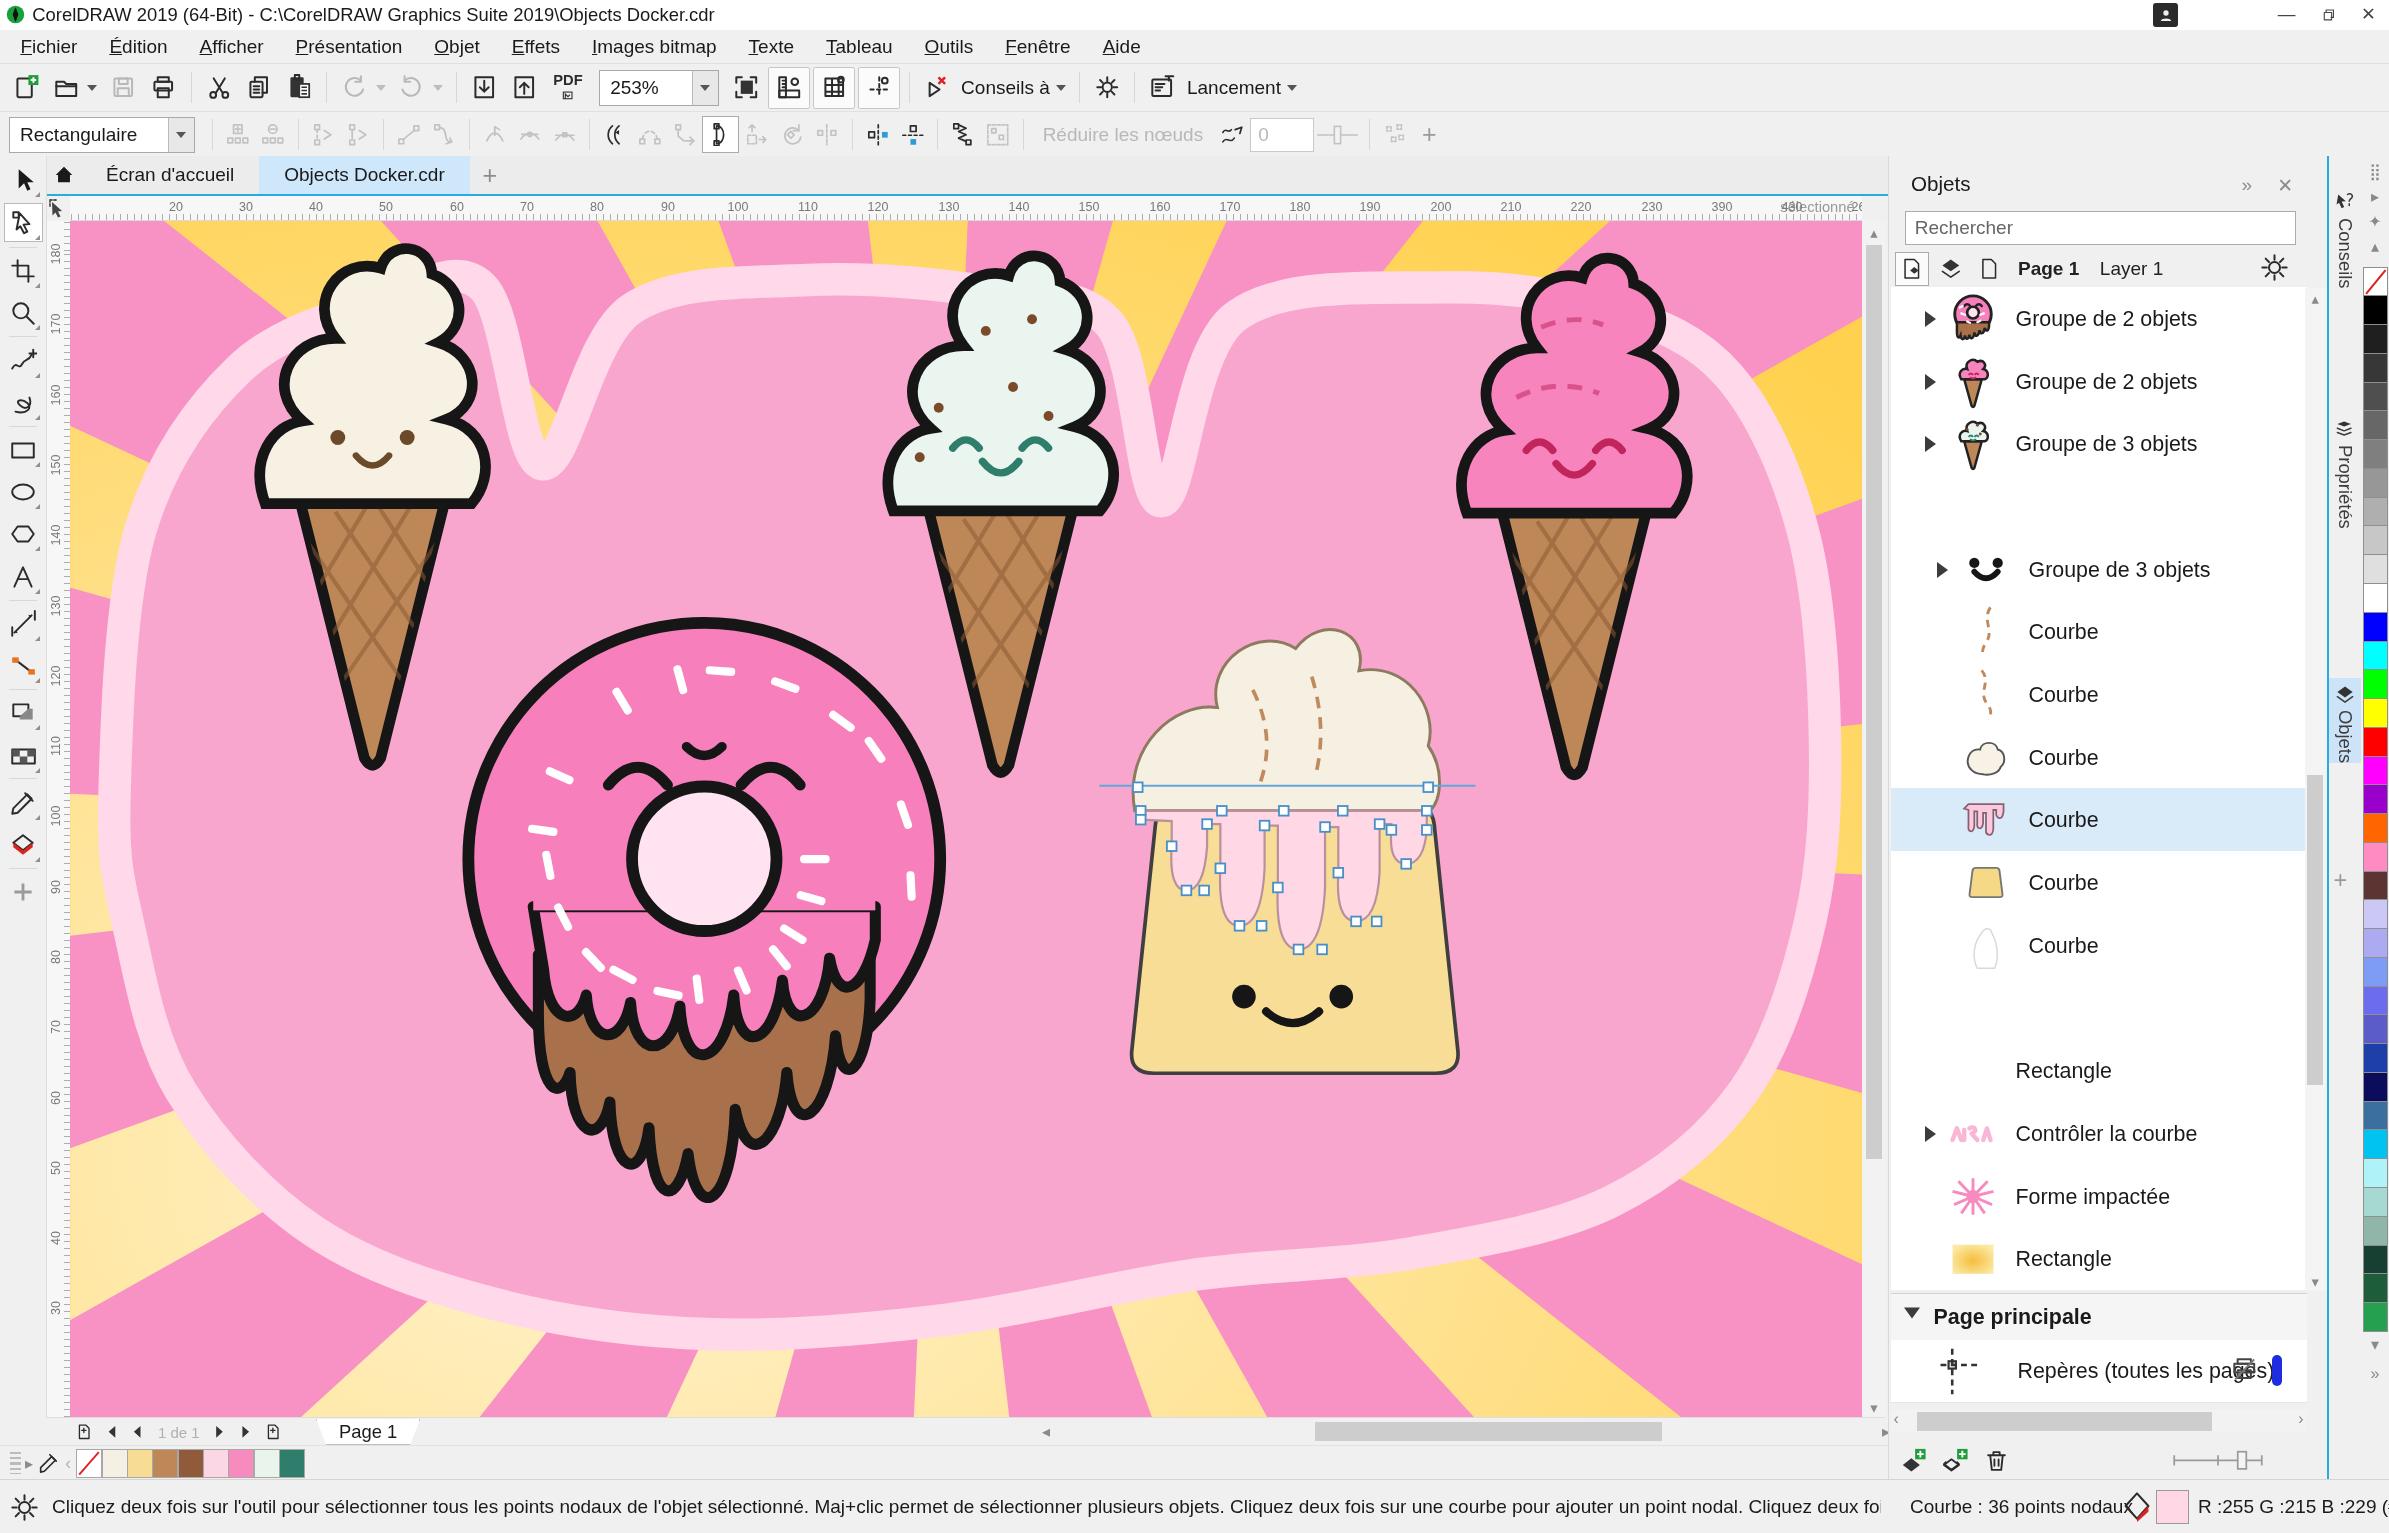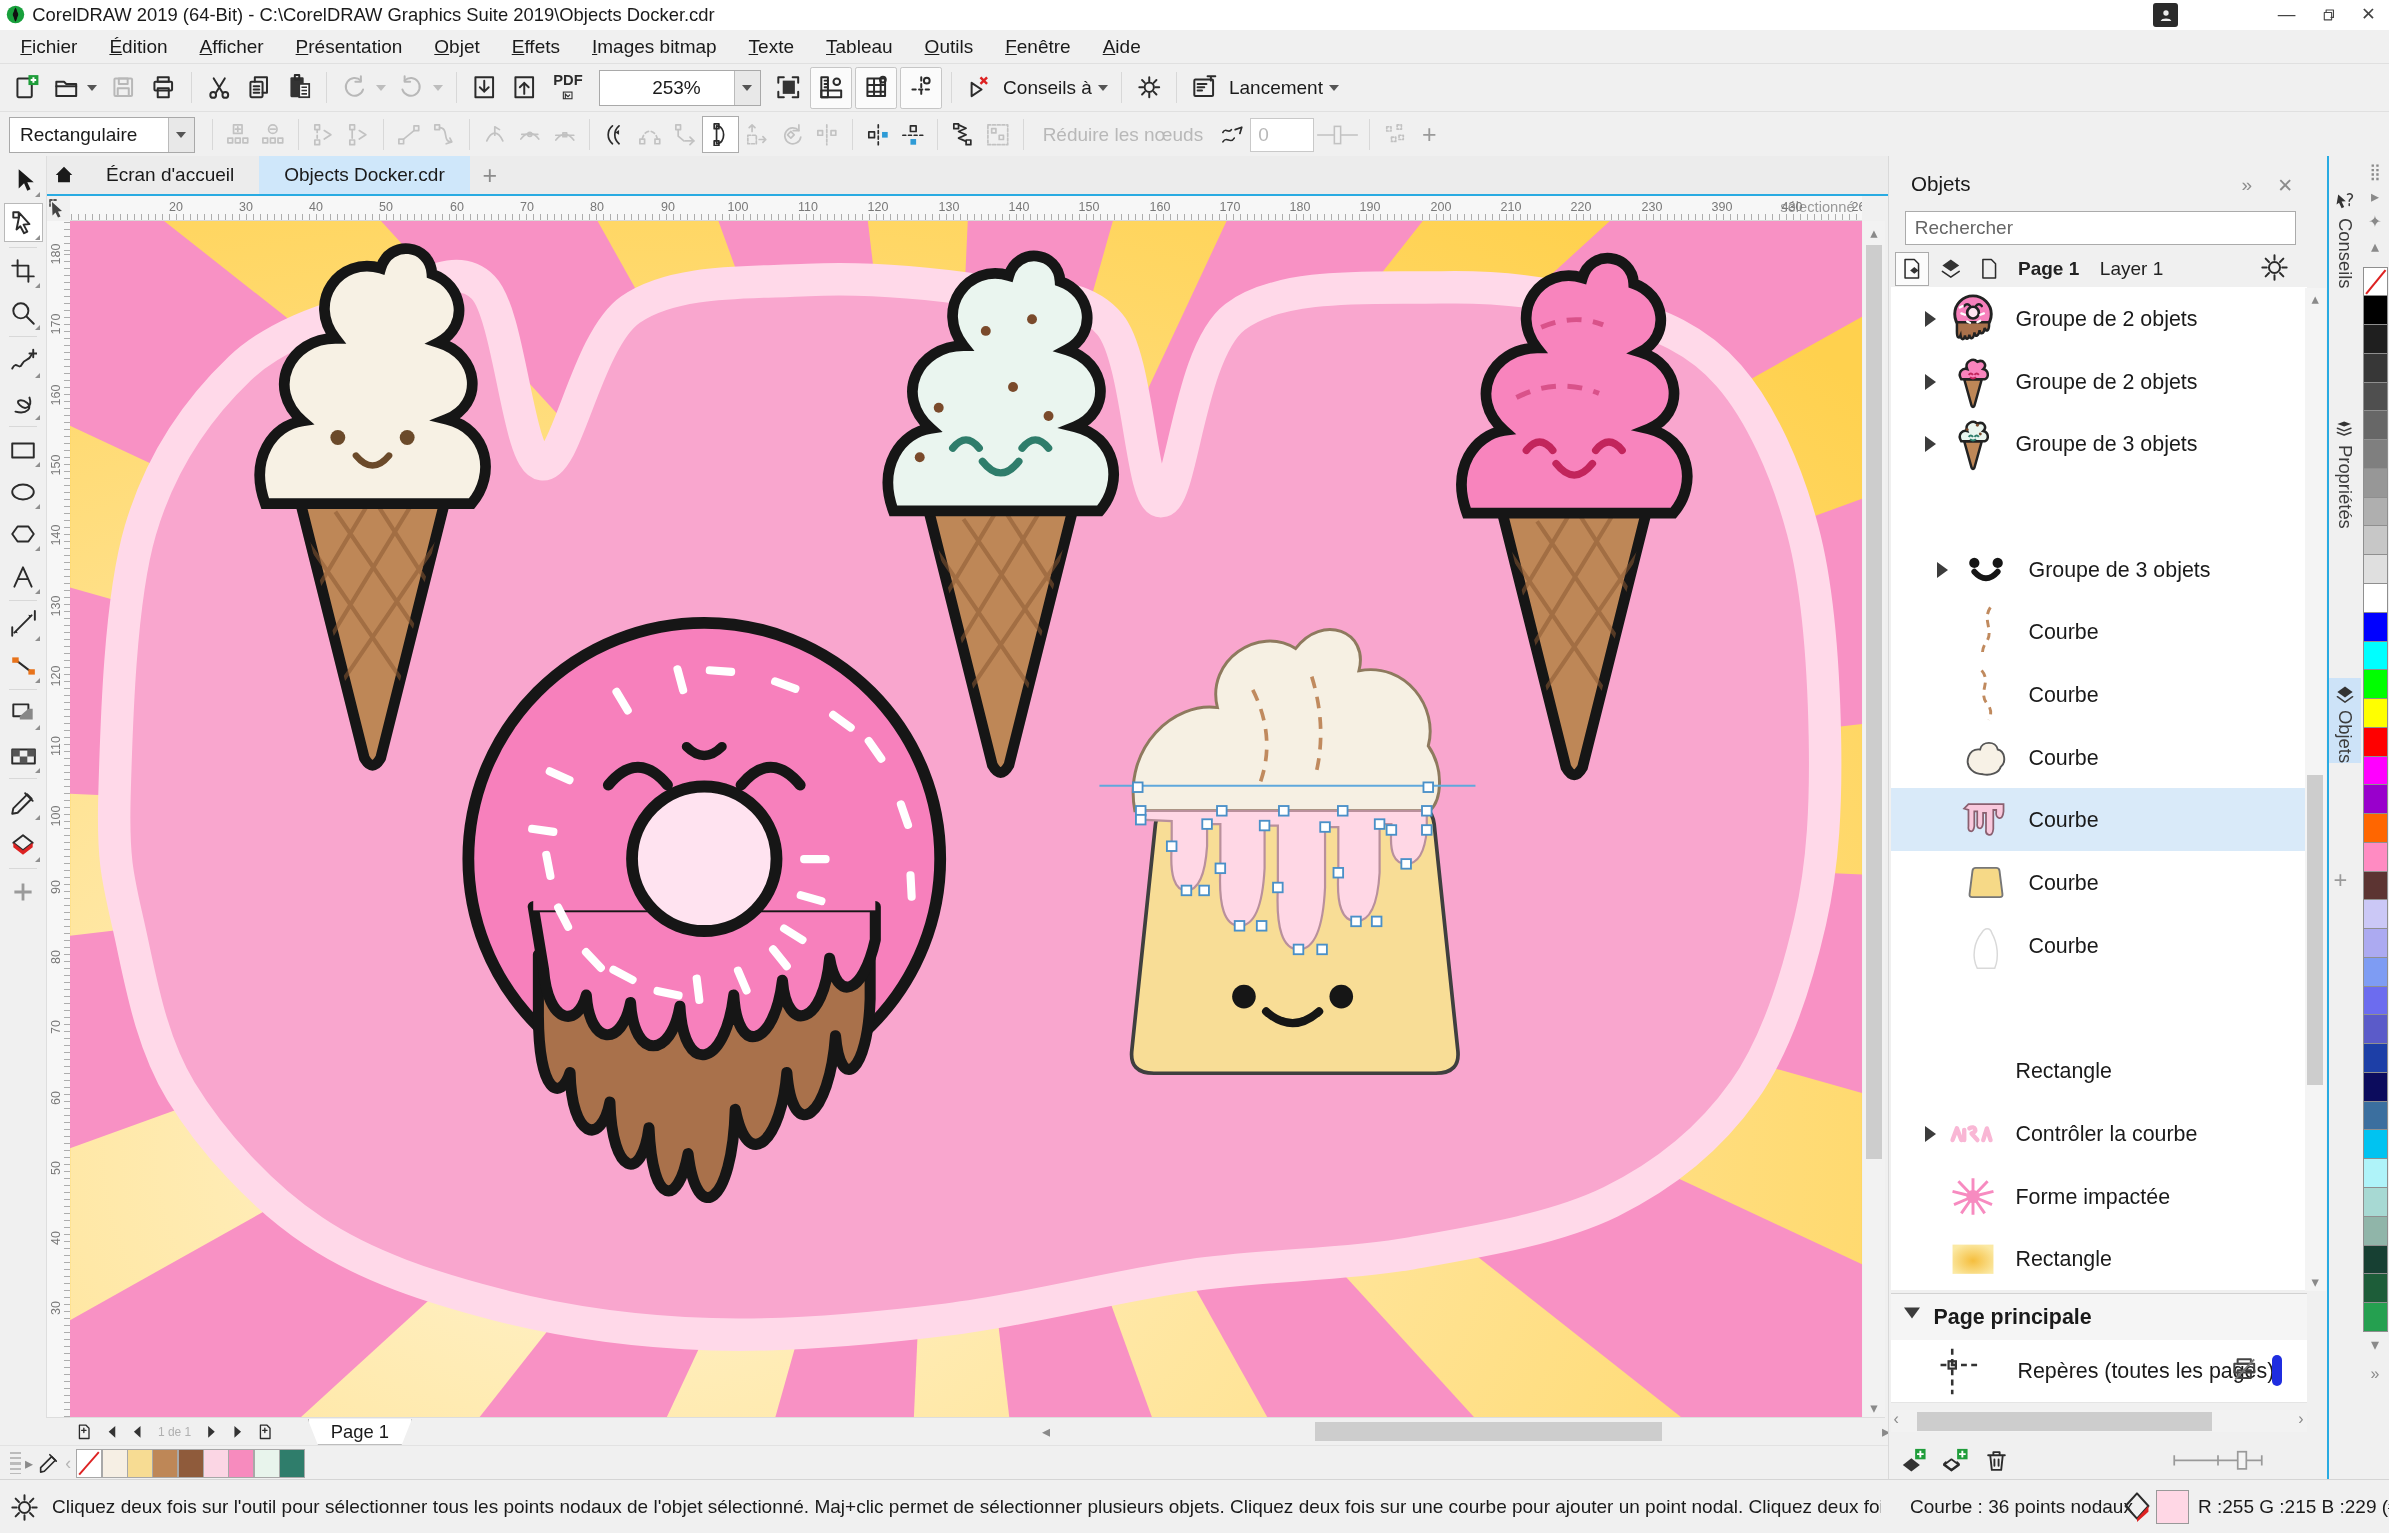--- a/index.html
+++ b/index.html
@@ -78,21 +78,21 @@
   
   .canvas{position:absolute;left:70px;top:221px;width:1792px;height:1201px;overflow:hidden;background:#FFD14E;}
   .vscroll{position:absolute;left:1863px;top:221px;width:22px;height:1198px;background:#F2F2F2;}
   .vscroll .thumb{position:absolute;left:2.9px;top:23.6px;width:16px;height:914px;background:#CDCDCD;}
   .sarrow{position:absolute;width:100%;text-align:center;color:#8A8A8A;font-size:14.7px;}
 
   
   .navrow{position:absolute;left:46px;top:1417px;width:1839px;height:28px;background:#F0F0F0;border-top:0.7px solid #DDD;display:flex;align-items:center;}
   .nbtn{width:26.5px;height:25px;display:flex;align-items:center;justify-content:center;color:#2B2B2B;}
   .nbtn svg{width:17.7px;height:17.7px;}
-  .npos{font-size:12px;color:#B0B0B0;margin:0 7.4px;white-space:nowrap;}
+  .npos{font-size:15px;color:#B0B0B0;margin:0 7.4px;white-space:nowrap;}
   .pagetab{height:25px;margin-left:29.5px;padding:0 22px;background:#FFF;border:0.7px solid #BDBDBD;border-top:none;clip-path:polygon(0 0,100% 0,calc(100% - 10.3px) 100%,10.3px 100%);display:flex;align-items:center;font-size:18.4px;color:#1A1A1A;}
   .hscroll{position:absolute;left:996px;top:2.2px;width:848px;height:22px;}
   .hscroll .thumb{position:absolute;left:273px;top:1.5px;width:347px;height:19px;background:#CDCDCD;}
   .harrow{position:absolute;top:1.5px;color:#8A8A8A;font-size:16px;}
 
   .docpal{position:absolute;left:0;top:1445px;width:1888px;height:34px;background:#F0F0F0;border-top:0.7px solid #E2E2E2;display:flex;align-items:center;}
   .dragdots{width:10.3px;height:22px;margin-left:10.3px;background:repeating-linear-gradient(to bottom,#BBB 0 2.2px,transparent 2.2px 5.2px);background-size:2.9px 100%;background-repeat:repeat-x;}
   .dp-swatch{width:24px;height:27px;border:0.7px solid #A8A8A8;margin-left:-0.7px;position:relative;background:#FFF;}
   .none-slash{position:absolute;inset:0;}
 
@@ -301,21 +301,21 @@
             <path d="M12 18V8M8 12l4-4 4 4" class="st"></path>
           </svg>
         </span>
       </span>
       <span class="tbtn" style="width: 47px;">
         <span style="font-size: 14.7px; font-weight: bold; line-height: 1; text-align: center;"><div>PDF</div><svg viewBox="0 0 24 12" width="16" height="8.8">
             <rect x="5" y="1" width="13" height="10" fill="none" stroke="currentColor" stroke-width="1.6"></rect>
             <path d="M8 11V4l4 4 3-3" fill="none" stroke="currentColor" stroke-width="1.6"></path>
           </svg></span>
       </span>
-      <span class="combo" style="width: 118px; margin: 0px 7.4px; padding-left: 42px;">
+      <span class="combo" style="width: 118px; margin: 0px 7.4px;">
         <span class="cval">253%</span>
         <span class="cbtn">
           <span class="caret" style="margin:0;"></span>
         </span>
       </span>
       <span class="tbtn">
         <span class="ic" style="width: 26.5px; height: 26.5px;">
           <svg viewBox="0 0 24 24">
             <rect x="7" y="6" width="11" height="12" fill="#333" stroke="none"></rect>
             <path d="M3 8V3h5M16 3h5v5M21 16v5h-5M8 21H3v-5" class="st"></path>

